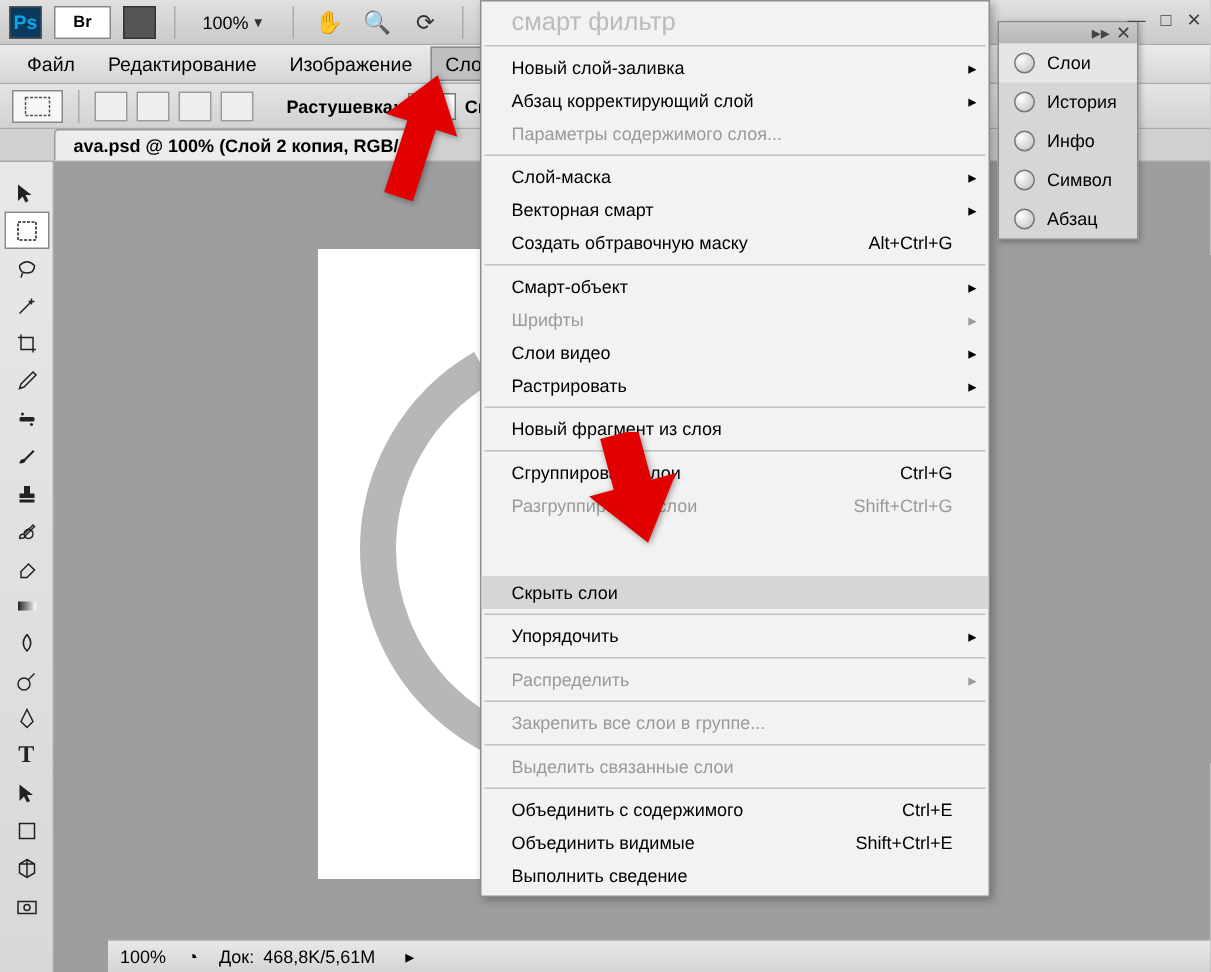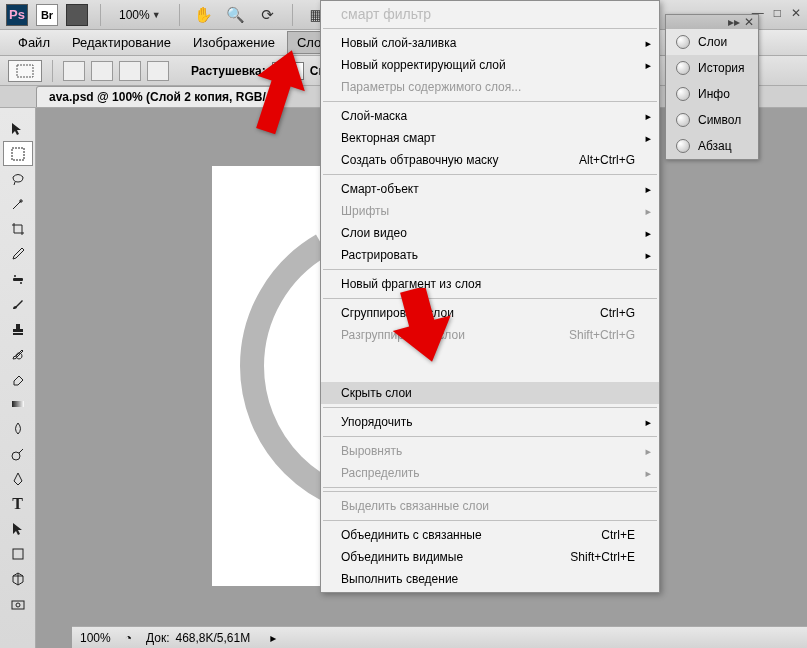--- a/index.html
+++ b/index.html
@@ -1,20 +1,20 @@
 <!DOCTYPE html>
 <html><head>
 <meta charset="utf-8">
 <style>
 * { margin: 0; padding: 0; box-sizing: border-box; font-family: Tahoma, Arial, sans-serif; font-size: 12px; }
 body { width: 807px; height: 648px; background: #fff; overflow: hidden; position: relative; }
 
 .app-toprow { height: 30px; background: linear-gradient(#e0e0e0,#cacaca); border-bottom: 1px solid #aaa; display: flex; align-items: center; padding: 0 6px; gap: 8px; }
-.ps-logo { width: 22px; height: 22px; background: #0b3a5e; color: #f9a8d4; display: flex; align-items: center; justify-content: center; font-weight: bold; font-size: 13px; border: 1px solid #555; }
-.br-logo { width: 22px; height: 22px; background: #fff; border: 1px solid #888; display: flex; align-items: center; justify-content: center; font-weight: bold; font-size: 11px; }
+.ps-logo { width: 22px; height: 22px; background: #0b3a5e; color: #0ea5e9; display: flex; align-items: center; justify-content: center; font-weight: bold; font-size: 13px; border: 1px solid #555; }
+.br-logo { width: 38px; height: 22px; background: #fff; border: 1px solid #888; display: flex; align-items: center; justify-content: center; font-weight: bold; font-size: 11px; }
 .mb-icon { width: 22px; height: 22px; background: #555; border: 1px solid #333; }
 .zoom-combo { display: flex; align-items: center; gap: 2px; padding: 0 6px; }
 .zoom-val { font-size: 12px; }
 .dd-arrow { font-size: 9px; color: #333; }
 .sep { width: 1px; height: 22px; background: #aaa; margin: 0 4px; }
 .tool-icon { width: 24px; height: 24px; display: flex; align-items: center; justify-content: center; color: #333; font-size: 15px; }
 
 .menubar { height: 26px; background: linear-gradient(#eaeaea,#d6d6d6); border-bottom: 1px solid #aaa; display: flex; align-items: center; padding: 0 8px; gap: 2px; }
 .menu-item { padding: 4px 10px; cursor: default; font-size: 13px; }
 .menu-item.active { background: #bfbfbf; border: 1px solid #8a8a8a; padding: 3px 9px; }
@@ -241,27 +241,27 @@
       <span class="status-seg">
         <span>Док:</span>
         <span>468,8K/5,61M</span>
       </span>
       <span style="margin-left:6px">▸</span>
     </div>
   </div>
 </div>
 
 <div class="dropdown-menu">
-  <div class="dm-row disabled" style="padding-top:2px;padding-bottom:2px;color:#bbb;font-size:14px">смарт фильтр</div>
+  <div class="dm-row disabled" style="padding-top:2px;padding-bottom:2px;color:#bbb;font-size:17px">смарт фильтр</div>
   <div class="dm-sep"></div>
   <div class="dm-row dm-sub">
       <span>Новый слой-заливка</span>
     </div>
   <div class="dm-row dm-sub">
-      <span>Новый корректирующий слой</span>
+      <span>Абзац корректирующий слой</span>
     </div>
   <div class="dm-row disabled">
       <span>Параметры содержимого слоя...</span>
     </div>
   <div class="dm-sep"></div>
   <div class="dm-row dm-sub">
       <span>Слой-маска</span>
     </div>
   <div class="dm-row dm-sub">
       <span>Векторная смарт</span>
@@ -298,33 +298,33 @@
     </div>
   <div class="dm-row hover">
       <span>Скрыть слои</span>
     </div>
   <div class="dm-sep"></div>
   <div class="dm-row dm-sub">
       <span>Упорядочить</span>
     </div>
   <div class="dm-sep"></div>
   <div class="dm-row dm-sub disabled">
-      <span>Выровнять</span>
-    </div>
-  <div class="dm-row dm-sub disabled">
       <span>Распределить</span>
     </div>
   <div class="dm-sep"></div>
+  <div class="dm-row disabled">
+      <span>Закрепить все слои в группе...</span>
+    </div>
   <div class="dm-sep"></div>
   <div class="dm-row disabled">
       <span>Выделить связанные слои</span>
     </div>
   <div class="dm-sep"></div>
   <div class="dm-row">
-      <span>Объединить с связанные</span>
+      <span>Объединить с содержимого</span>
       <span class="dm-short">Ctrl+E</span>
     </div>
   <div class="dm-row">
       <span>Объединить видимые</span>
       <span class="dm-short">Shift+Ctrl+E</span>
     </div>
   <div class="dm-row">
       <span>Выполнить сведение</span>
     </div>
 </div>

